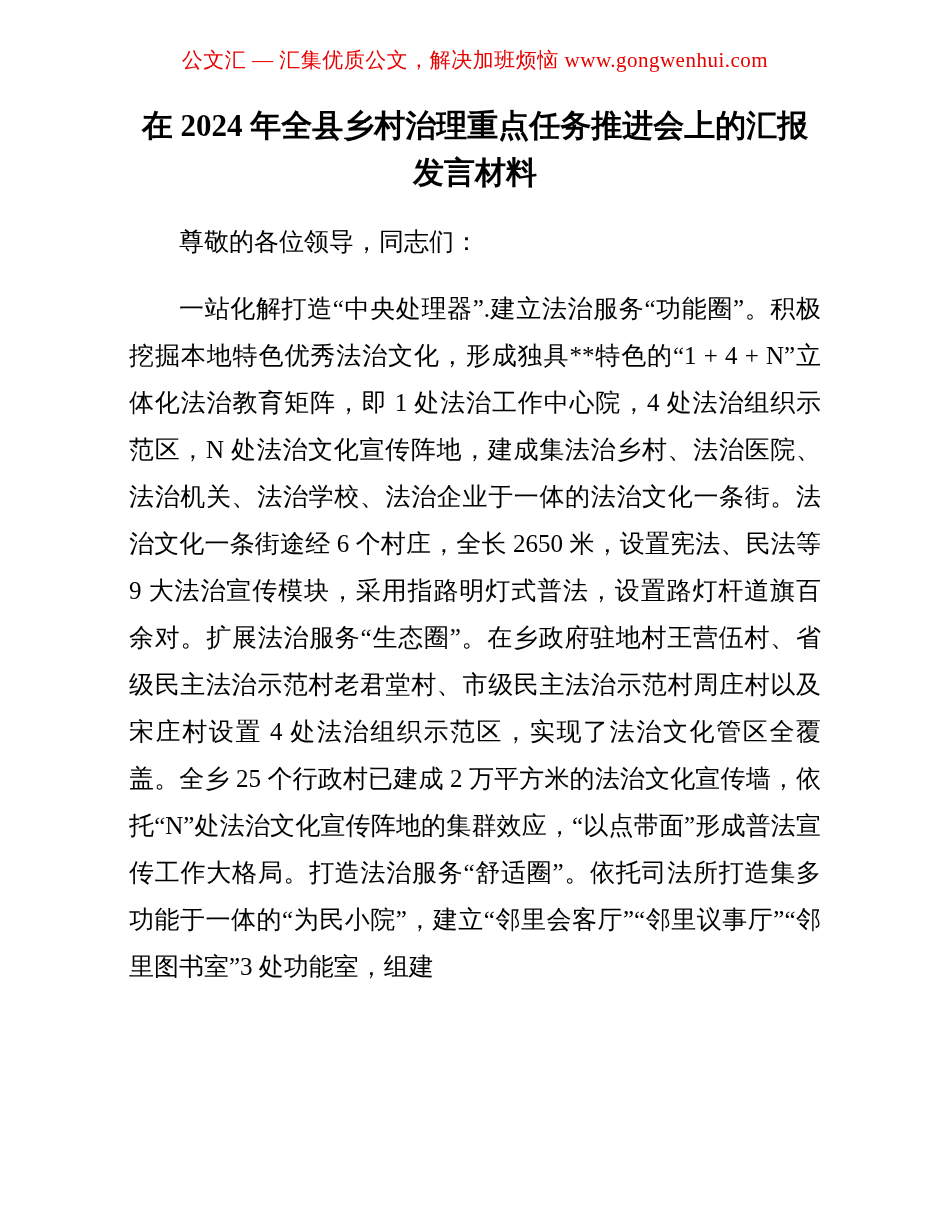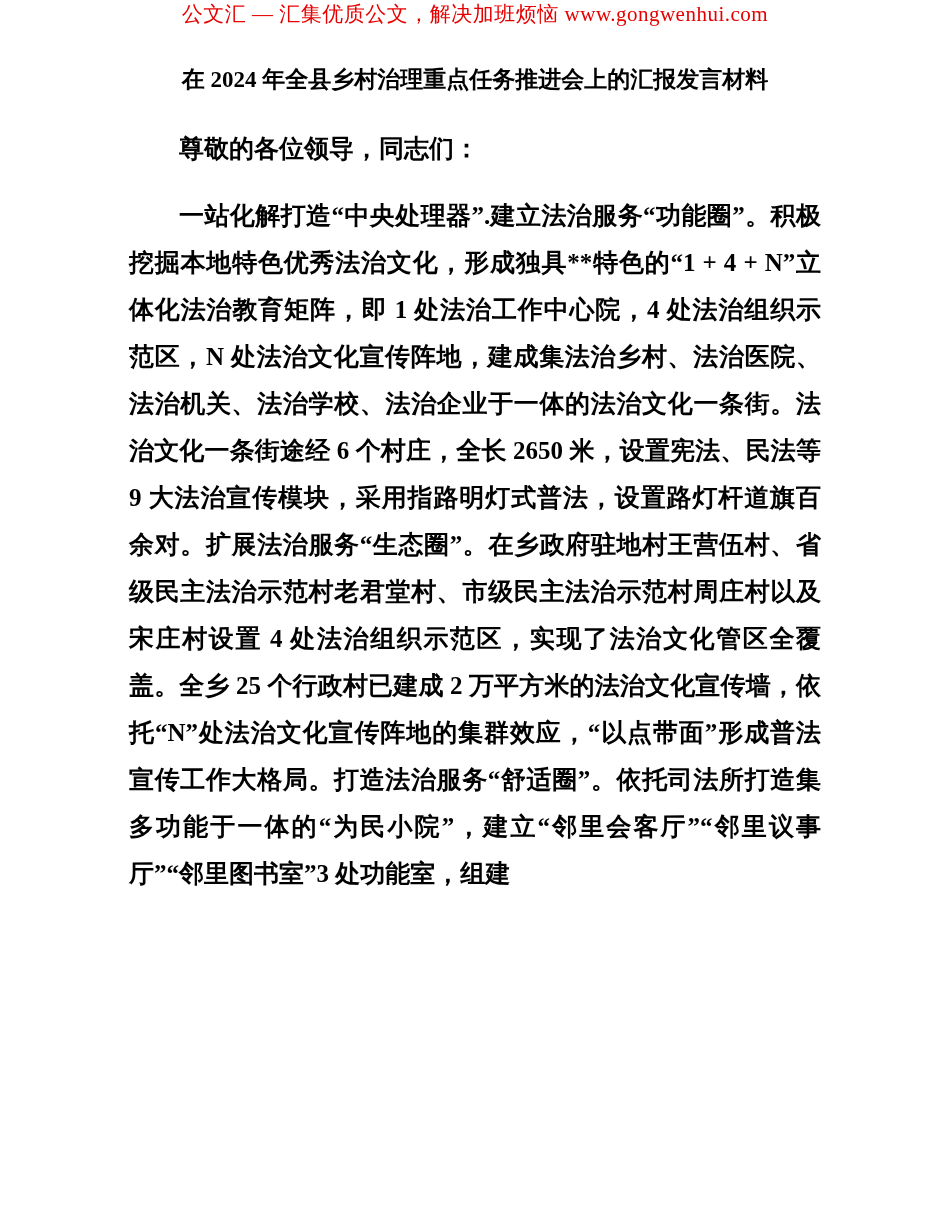--- a/index.html
+++ b/index.html
@@ -10,45 +10,45 @@
     width: 950px;
     height: 1230px;
     overflow: hidden;
     background: #ffffff;
     color: #000000;
     font-family: "Liberation Serif", "DejaVu Serif", serif;
   }
   .page {
     width: 692px;
     margin: 0 auto;
+    padding-top: 46px;
   }
   .site-line {
     text-align: center;
     font-size: 21px;
     font-weight: 400;
     letter-spacing: 0.5px;
     color: #e60000;
     white-space: nowrap;
   }
   .doc-title {
-    font-size: 23px;
+    font-size: 31px;
     line-height: 47px;
     font-weight: 700;
     text-align: center;
     color: #000000;
     margin: 28px 0 22px 0;
   }
   .doc-body p {
     font-size: 25px;
     line-height: 47px;
     text-align: justify;
     text-indent: 2em;
     margin: 0 0 10px 0;
     word-break: break-all;
-    font-weight: bold;
   }
   .doc-body p.section {
     margin-top: 20px;
   }
 </style>
 </head>
 <body>
 
 <div class="page">
 

